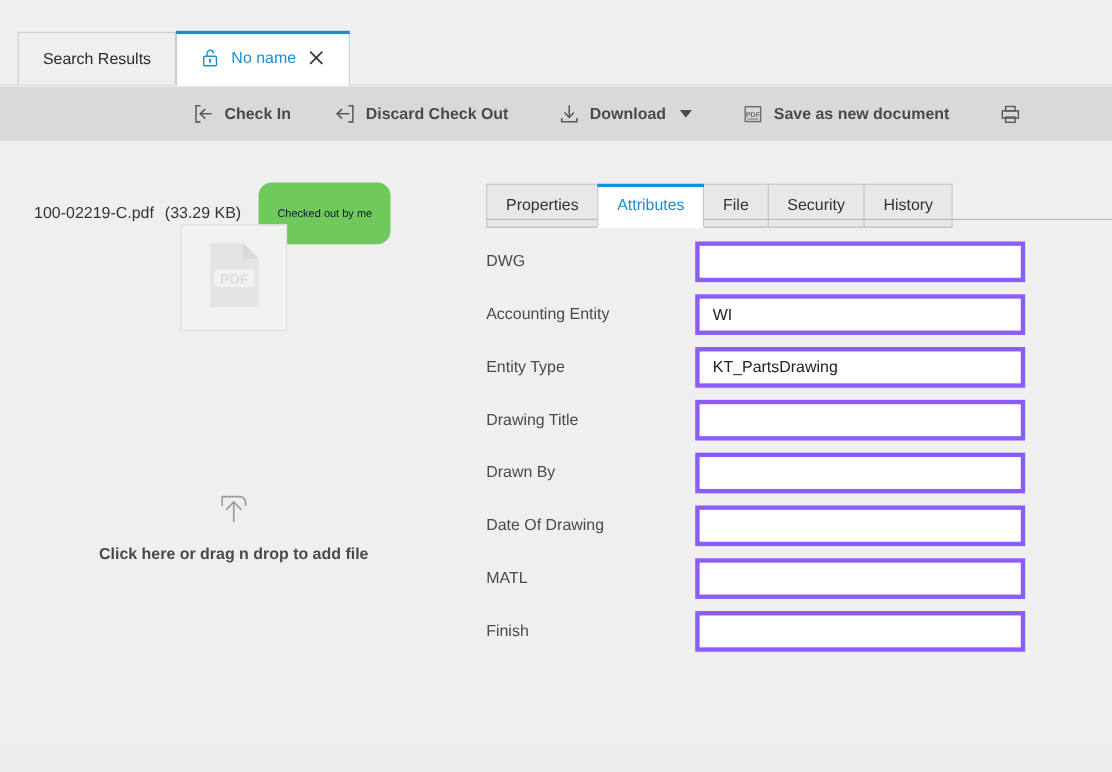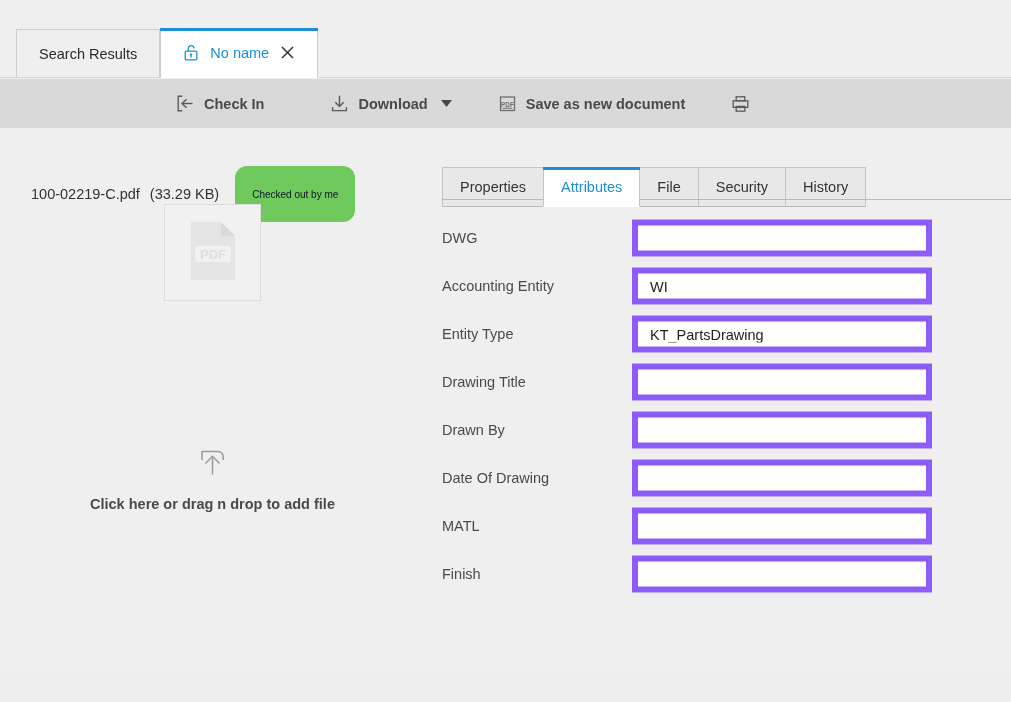--- a/index.html
+++ b/index.html
@@ -264,21 +264,21 @@
   }
   .field-input {
     position: absolute;
     left: 207px;
     top: 50%;
     transform: translateY(-50%);
     width: 300px;
     height: 37px;
     box-sizing: border-box;
     background: #ffffff;
-    border: 6px solid #8b5cf6;
+    border: 4px solid #8b5cf6;
     font-family: "Liberation Sans", sans-serif;
     font-size: 14.5px;
     color: #222222;
     padding: 0 12px;
     outline: none;
     border-radius: 0;
   }
   .field-input::placeholder { color: #b5b5b5; }
 
   .footer-band {
@@ -331,20 +331,30 @@
           <path d="M6.2 1.2 H2.2 V15.8 H6.2" fill="none" stroke="#5a5a5a" stroke-width="1.4"></path>
           <line x1="16.5" y1="8.5" x2="6.2" y2="8.5" stroke="#5a5a5a" stroke-width="1.4"></line>
           <polyline points="10.6,4.2 6.0,8.5 10.6,12.8" fill="none" stroke="#5a5a5a" stroke-width="1.4"></polyline>
         </svg>
       </span>
       <span>Check In</span>
     </div>
 
     <div class="gap-24"></div>
 
+    <div class="tb-btn">
+      <span>
+        <svg width="19" height="17" viewBox="0 0 19 17">
+          <path d="M12.8 1.2 H16.8 V15.8 H12.8" fill="none" stroke="#5a5a5a" stroke-width="1.4"></path>
+          <line x1="2.5" y1="8.5" x2="13.5" y2="8.5" stroke="#5a5a5a" stroke-width="1.4"></line>
+          <polyline points="7.0,4.2 2.4,8.5 7.0,12.8" fill="none" stroke="#5a5a5a" stroke-width="1.4"></polyline>
+        </svg>
+      </span>
+      <span>Discard Check Out</span>
+    </div>
 
     <div class="gap-30"></div>
 
     <div class="tb-btn">
       <span>
         <svg width="19" height="19" viewBox="0 0 19 19">
           <line x1="9.5" y1="1.6" x2="9.5" y2="12.3" stroke="#5a5a5a" stroke-width="1.4"></line>
           <polyline points="5.3,8.2 9.5,12.6 13.7,8.2" fill="none" stroke="#5a5a5a" stroke-width="1.4"></polyline>
           <polyline points="2.6,13.2 2.6,16.6 16.4,16.6 16.4,13.2" fill="none" stroke="#5a5a5a" stroke-width="1.4"></polyline>
         </svg>

